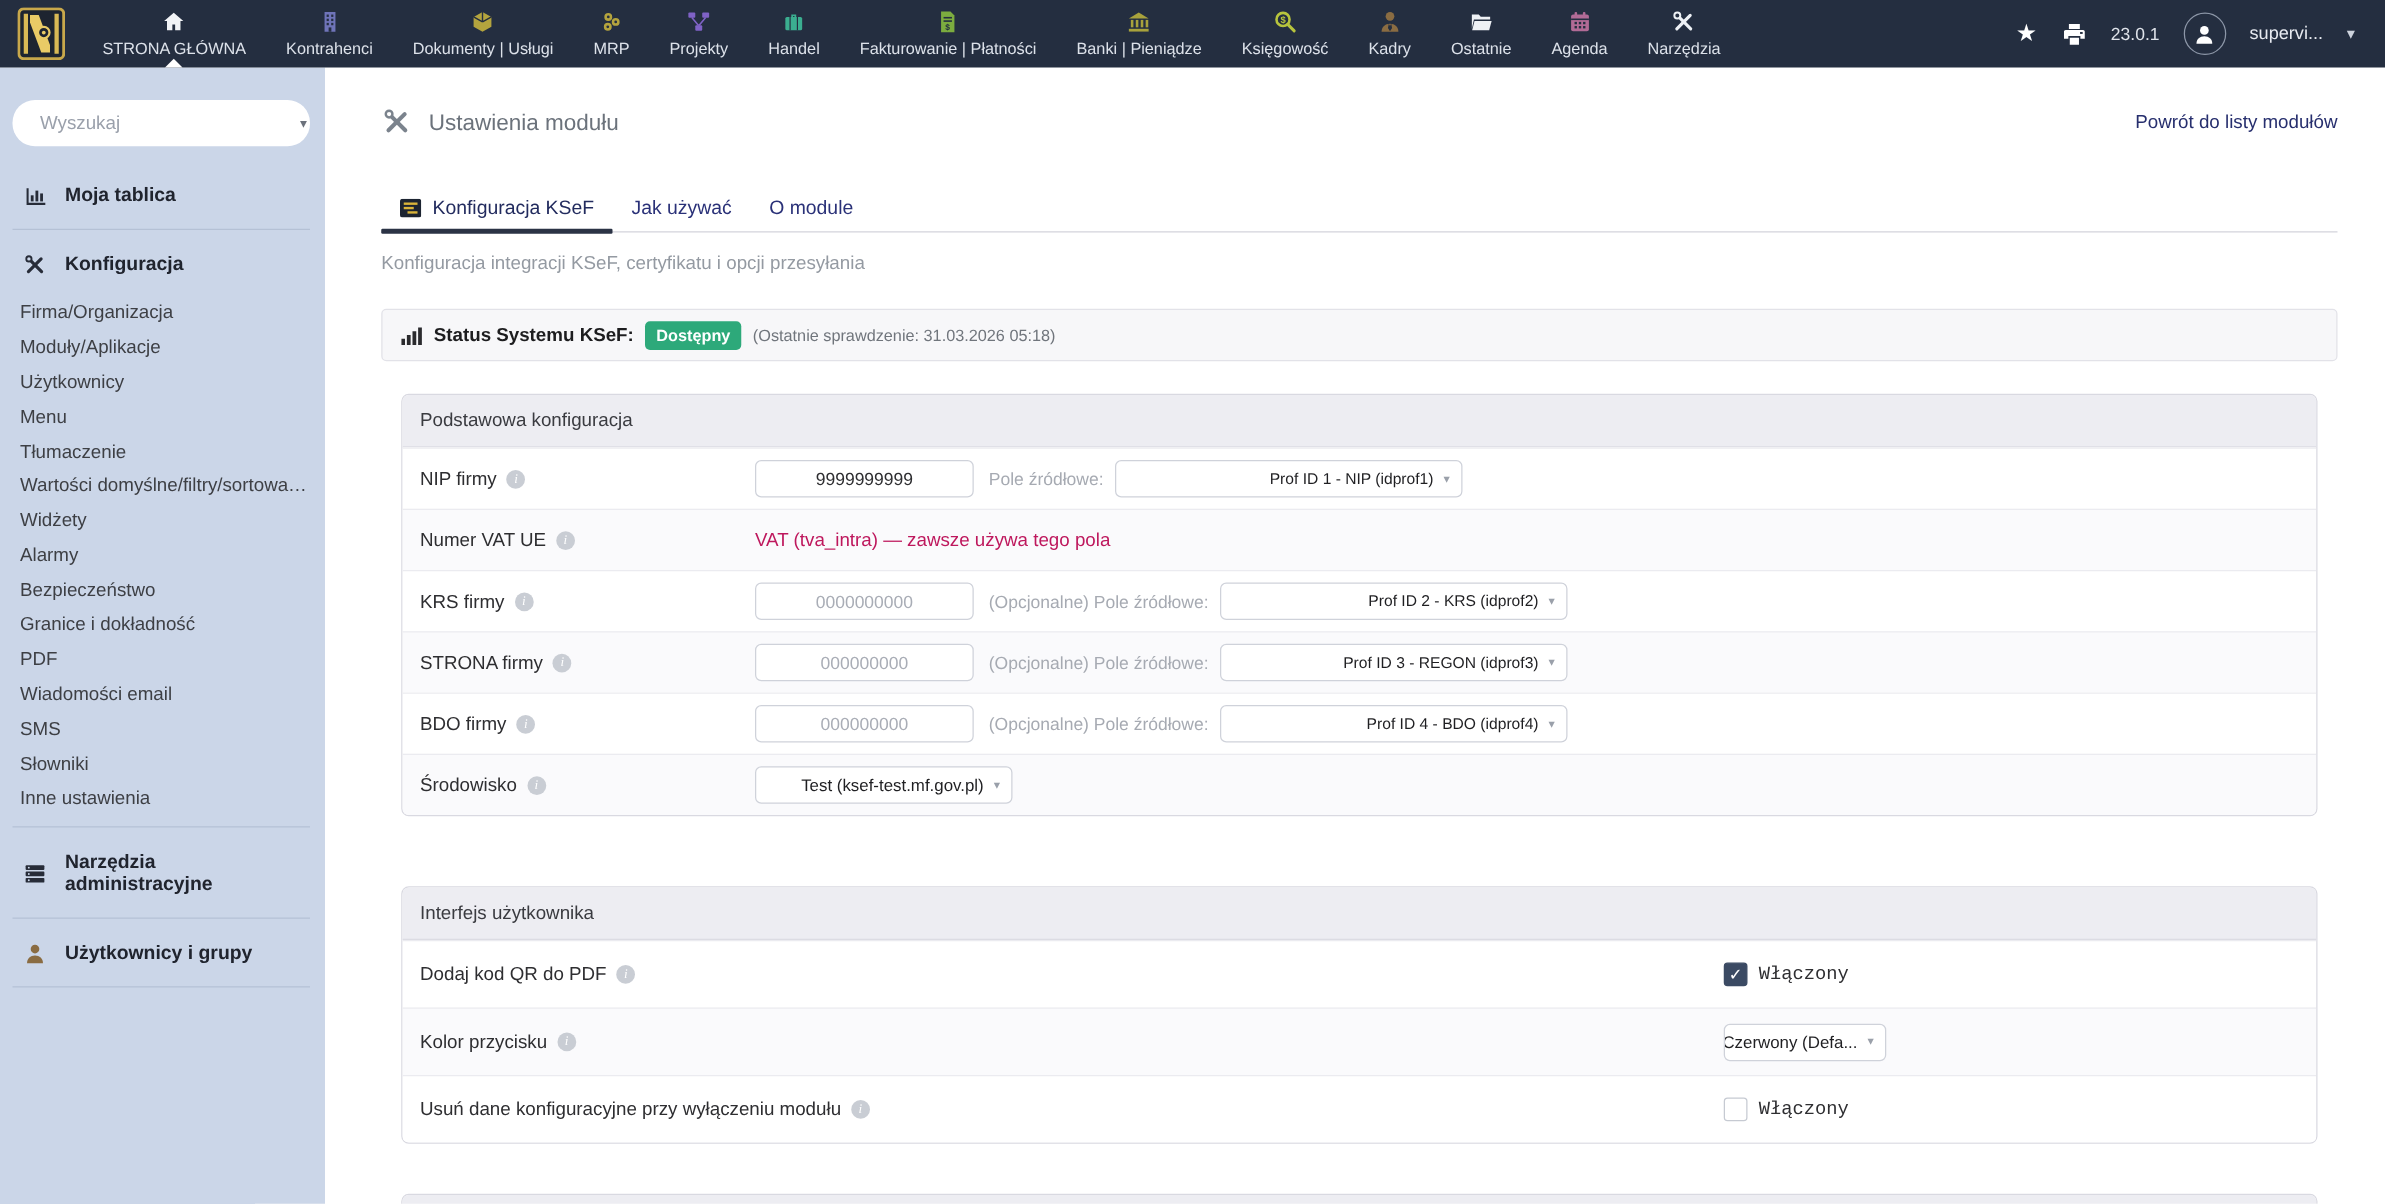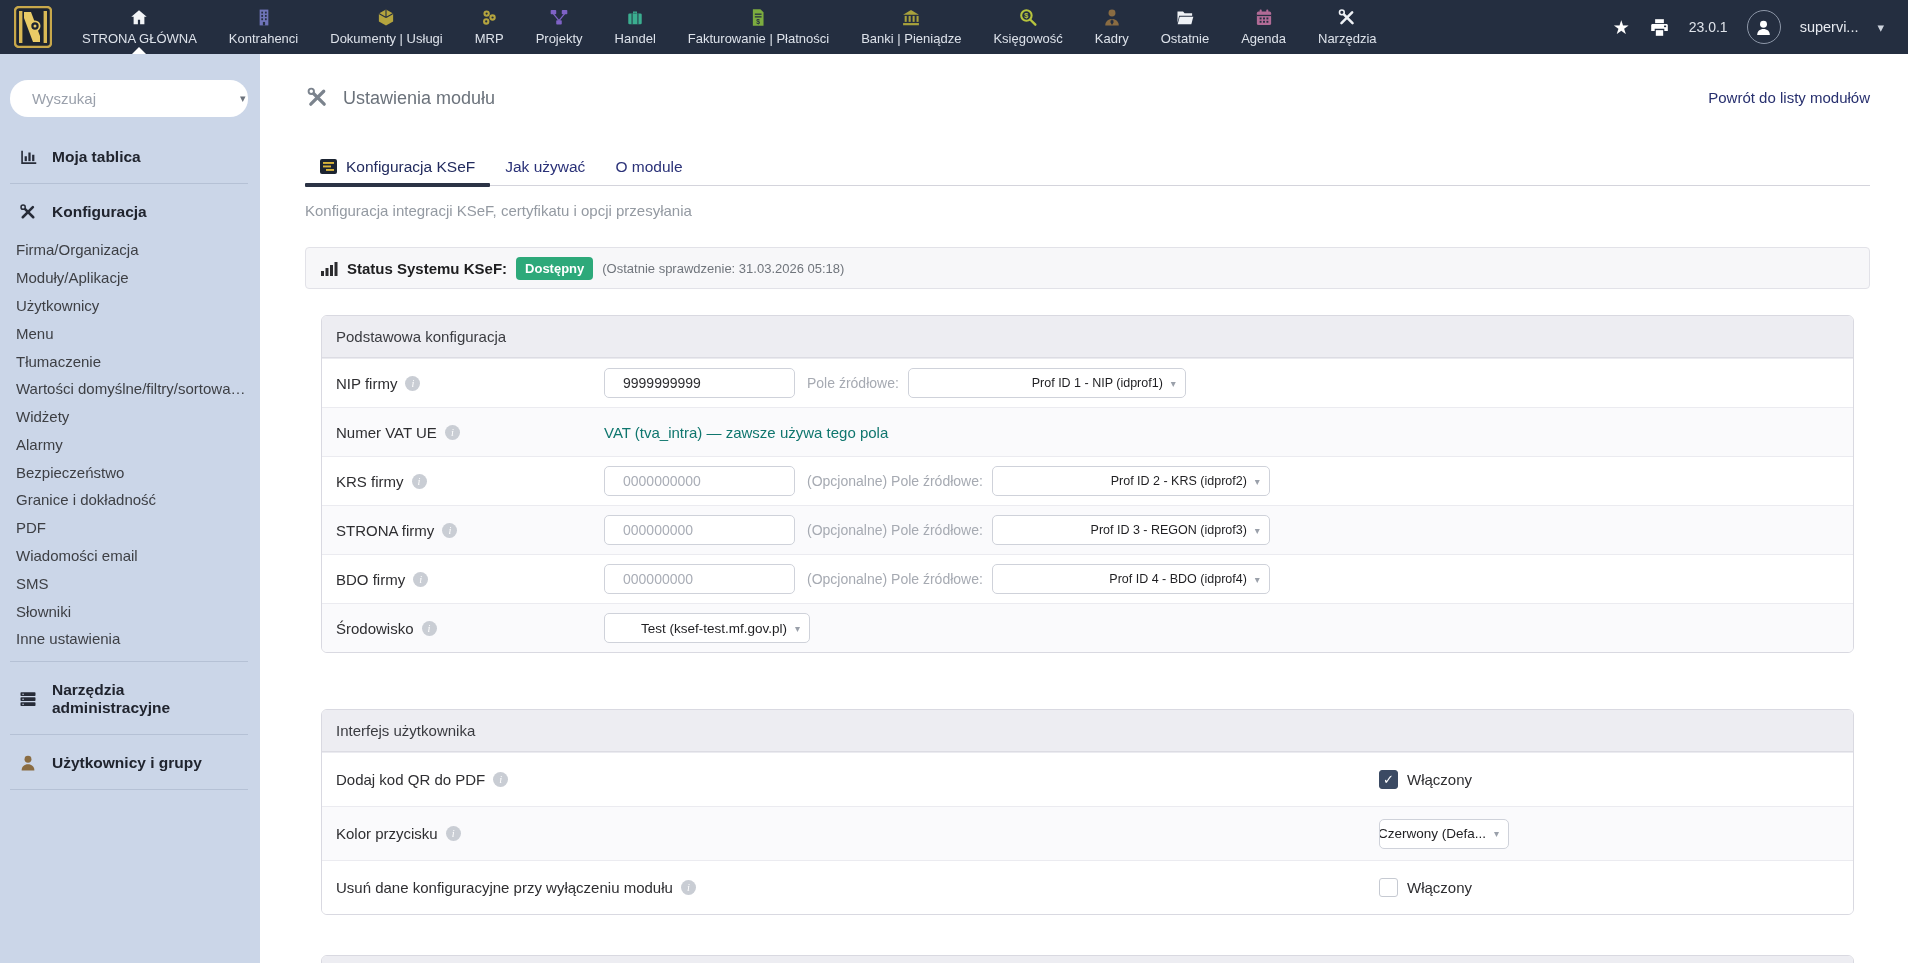--- a/index.html
+++ b/index.html
@@ -65,33 +65,33 @@
   .card-header { background:#ededf2; padding:12px 14px; font-size:15px; color:#3a3b40; border-bottom:1px solid #dcdce3; }
   .frow { display:flex; align-items:center; min-height:49px; padding:0 14px; border-top:1px solid #ebebf0; font-size:15px; background:#fff; }
   .frow:first-of-type { border-top:none; }
   .frow.alt { background:#fafafc; }
   .frow.tall { min-height:54px; }
   .flabel { width:268px; flex-shrink:0; display:flex; align-items:center; gap:8px; color:#2e2e31; }
   .flabel.wide { flex:1; width:auto; }
   .fctrl { display:flex; align-items:center; }
   .fctrl-right { width:460px; flex-shrink:0; display:flex; align-items:center; gap:9px; }
   .info { width:15px; height:15px; border-radius:50%; background:#c9cdd4; color:#fff; font-size:10.5px; font-style:italic; font-family:"Liberation Serif",serif; display:inline-flex; align-items:center; justify-content:center; flex-shrink:0; cursor:help; }
-  .tinput { width:191px; height:30px; border:1px solid #cfd2da; border-radius:5px; padding:0 18px; font-size:14px; color:#2e2e31; font-family:inherit; outline:none; }
+  .tinput { width:175px; height:30px; border:1px solid #cfd2da; border-radius:5px; padding:0 8px; font-size:14px; color:#2e2e31; font-family:inherit; outline:none;text-align:center; }
   .tinput::placeholder { color:#a9adb6; }
   .src-label { color:#a6aab2; font-size:14px; margin-left:12px; white-space:nowrap; }
   .selectbox { display:inline-flex; align-items:center; justify-content:flex-end; gap:8px; border:1px solid #cfd2da; border-radius:5px; height:30px; padding:0 9px; font-size:12.5px; color:#1f1f22; background:#fff; margin-left:9px; cursor:pointer; white-space:nowrap; overflow:hidden; }
   .selectbox .caret { color:#9aa0aa; font-size:10px; flex-shrink:0; }
   .sel-src { width:278px; }
   .sel-env { width:206px; font-size:13.5px; margin-left:0; }
   .sel-color { width:130px; font-size:13.5px; margin-left:0; }
-  .muted-note { color:#0f766e; font-size:15px; }
+  .muted-note { color:#be185d; font-size:15px; }
   .checkbox { width:19px; height:19px; border:1px solid #c6cad2; border-radius:3px; background:#fff; display:inline-flex; align-items:center; justify-content:center; cursor:pointer; flex-shrink:0; }
   .checkbox.checked { background:#3b4a63; border-color:#3b4a63; }
   .checkbox.checked::after { content:"✓"; color:#fff; font-size:13px; font-weight:bold; }
-  .state-label { font-size:15px; color:#2e2e31; }
+  .state-label { font-size:15px; color:#2e2e31;font-family:Liberation Mono, monospace; }
 </style>
 </head>
 <body>
 
 <header class="topnav">
   <div class="logo-box">
     <svg width="38" height="42" viewBox="0 0 38 42">
       <rect x="1" y="1" width="36" height="40" rx="4" fill="#1d2430" stroke="#c8a84b" stroke-width="2.4"></rect>
       <rect x="5" y="5" width="3.4" height="32" fill="#d9b955"></rect>
       <rect x="29.6" y="5" width="3.4" height="32" fill="#d9b955"></rect>

